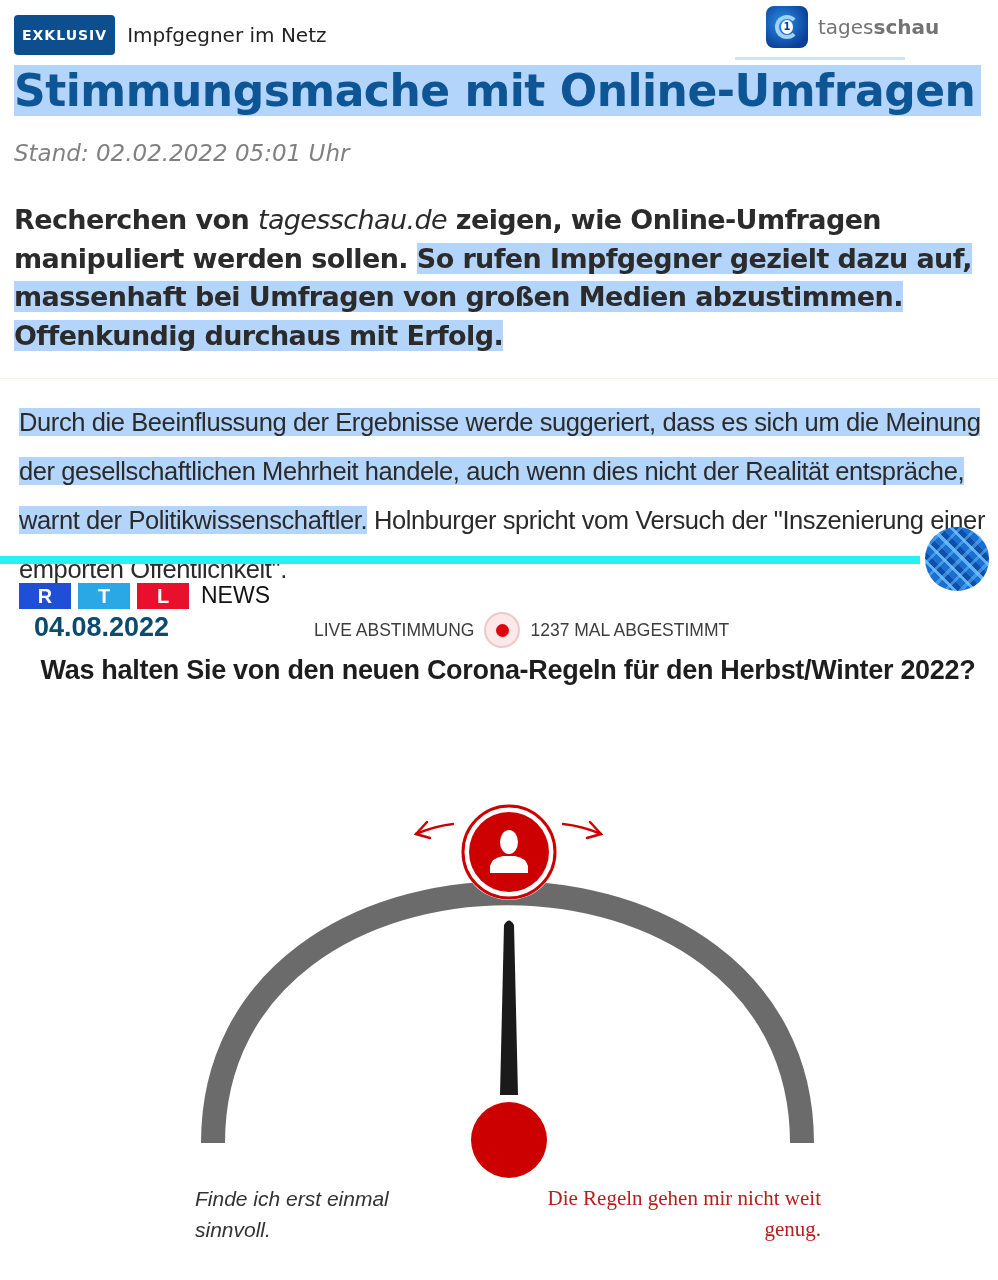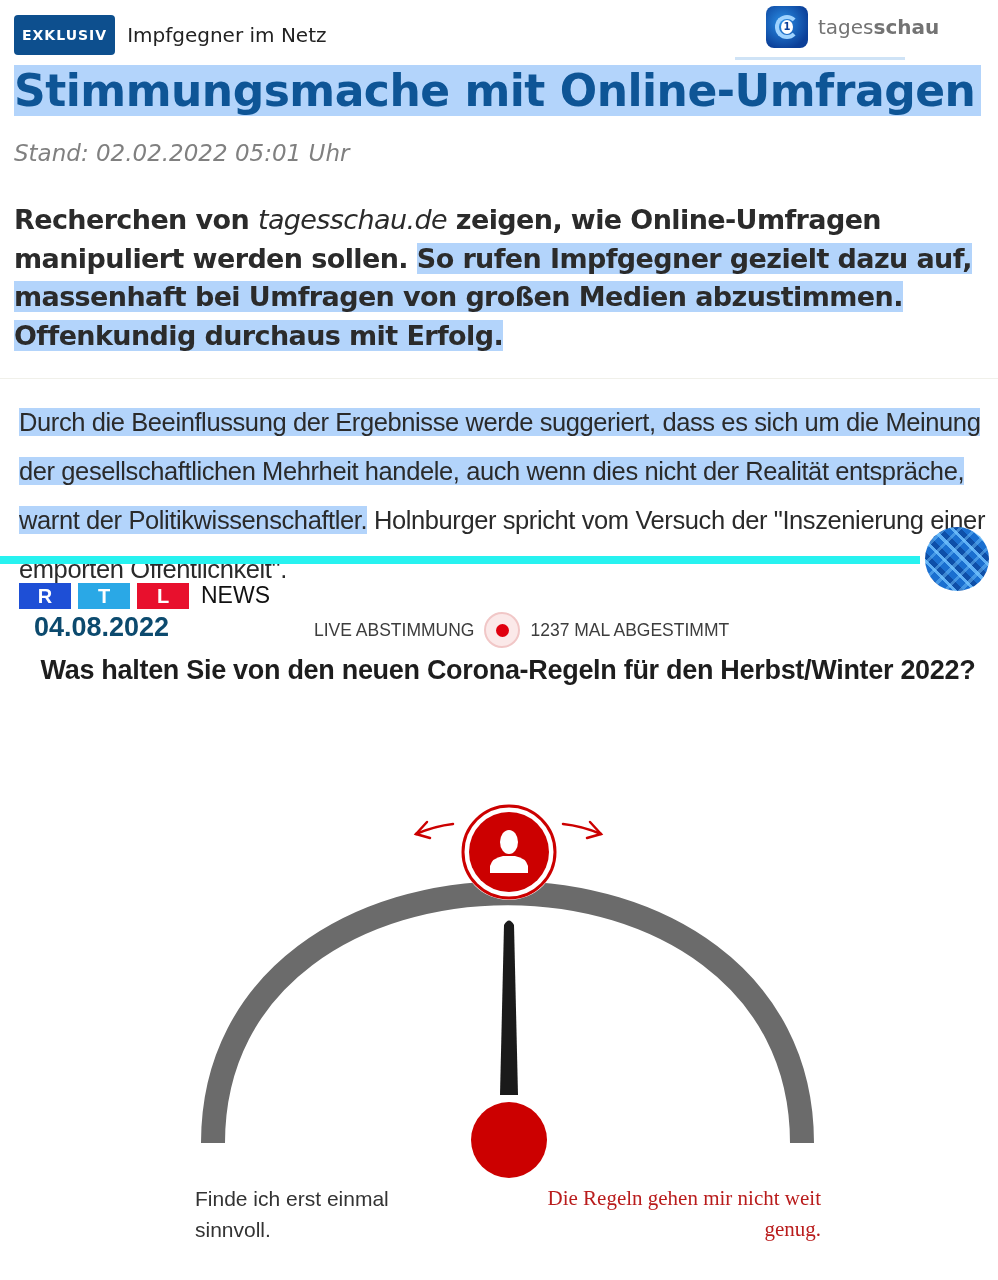--- a/index.html
+++ b/index.html
@@ -64,21 +64,21 @@
                    margin: 0 10px; display: flex; align-items: center; justify-content: center; }
   .live-dot { width: 13px; height: 13px; border-radius: 50%; background: #e0000f; }
 
   .question { position: absolute; left: 0; top: 648px; width: 1016px; text-align: center;
               font-family: "Liberation Sans", sans-serif; font-weight: bold; font-size: 27px; line-height: 45px; color: #1d1d1d;
               letter-spacing: -0.3px; }
 
   .gauge { position: absolute; left: 0; top: 780px; width: 998px; height: 400px; }
 
   .label-left { position: absolute; left: 195px; top: 1183px; font-family: "Liberation Sans", sans-serif;
-                font-size: 21px; line-height: 31px; color: #333; }
+                font-size: 21px; line-height: 31px; color: #333; font-style: italic; }
   .label-right { position: absolute; left: 540px; top: 1183px; width: 281px; text-align: right;
                  font-family: Liberation Serif, serif; font-size: 21px; line-height: 31px; color: #b91c1c; }
 </style>
 </head>
 <body>
 
 <div class="ts-top">
   <span class="badge">EXKLUSIV</span>
   <span class="kicker">Impfgegner im Netz</span>
 </div>

